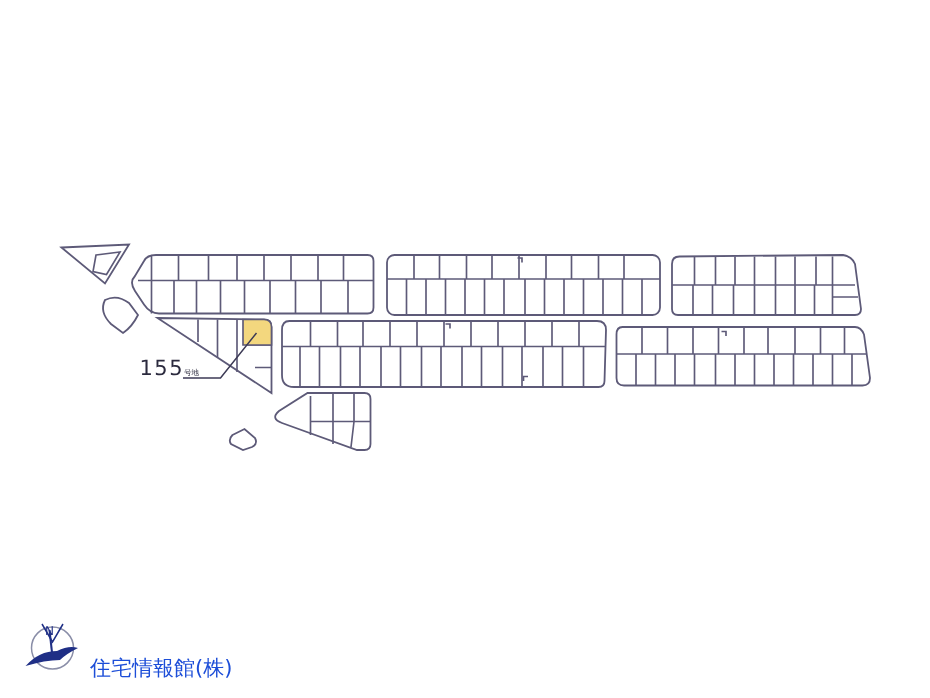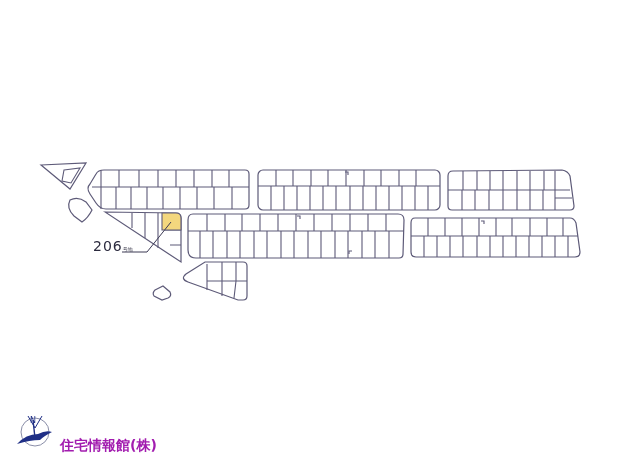--- a/index.html
+++ b/index.html
@@ -4,21 +4,21 @@
 <style>
   html, body { margin: 0; padding: 0; background: #ffffff; }
   body { width: 620px; height: 465px; position: relative; overflow: hidden; font-family: "DejaVu Sans", sans-serif; }
   #map { position: absolute; left: 0; top: 0; width: 620px; height: 465px; }
   .lot { fill: none; stroke: #5d5a78; stroke-width: 1.1; }
   .block { fill: #ffffff; stroke: #5d5a78; stroke-width: 1.2; }
   .hl { fill: #f3d77e; stroke: #5d5a78; stroke-width: 1.1; }
   .leader { stroke: #3c3a55; stroke-width: 1; fill: none; }
   .lot-label { position: absolute; left: 93px; top: 238px; color: #2b2a3e; font-size: 14px; letter-spacing: 1px; font-family: "DejaVu Sans", sans-serif; }
   .lot-label small { font-size: 5px; letter-spacing: 0; }
-  .company { position: absolute; left: 60px; top: 437px; color: #a21caf; font-size: 14px; font-family: "DejaVu Sans", sans-serif; font-weight: bold; }
+  .company { position: absolute; left: 60px; top: 437px; color: #1d4ed8; font-size: 14px; font-family: "DejaVu Sans", sans-serif; }
 </style>
 </head>
 <body>
 
 <svg id="map" viewBox="0 0 620 465" xmlns="http://www.w3.org/2000/svg">
 
   <g>
     <path class="block" d="M41,165 L86,163 L70,189 Z"></path>
     <path class="lot" d="M64,170 L80,168 L71,183 L62,181 Z"></path>
   </g>
@@ -81,15 +81,15 @@
 
   <g>
     <circle cx="35" cy="432" r="14" fill="none" stroke="#8a8ea8" stroke-width="1"></circle>
     <path d="M28,416 L35,428 L42,416" fill="none" stroke="#1f2f86" stroke-width="1"></path>
     <text x="30" y="423" font-size="8" fill="#1f2f86" font-family="DejaVu Sans, sans-serif">N</text>
     <path d="M33,420 L35,438" stroke="#1f2f86" stroke-width="1.4"></path>
     <path d="M17,444 Q26,434 38,434 Q46,430 52,432 Q44,436 40,440 Q30,440 17,444 Z" fill="#1f2f86"></path>
   </g>
 </svg>
 
-<div class="lot-label"><span>206</span><small>号地</small></div>
+<div class="lot-label"><span>155</span><small>号地</small></div>
 
 <div class="company">住宅情報館(株)</div>
 
 </body></html>

